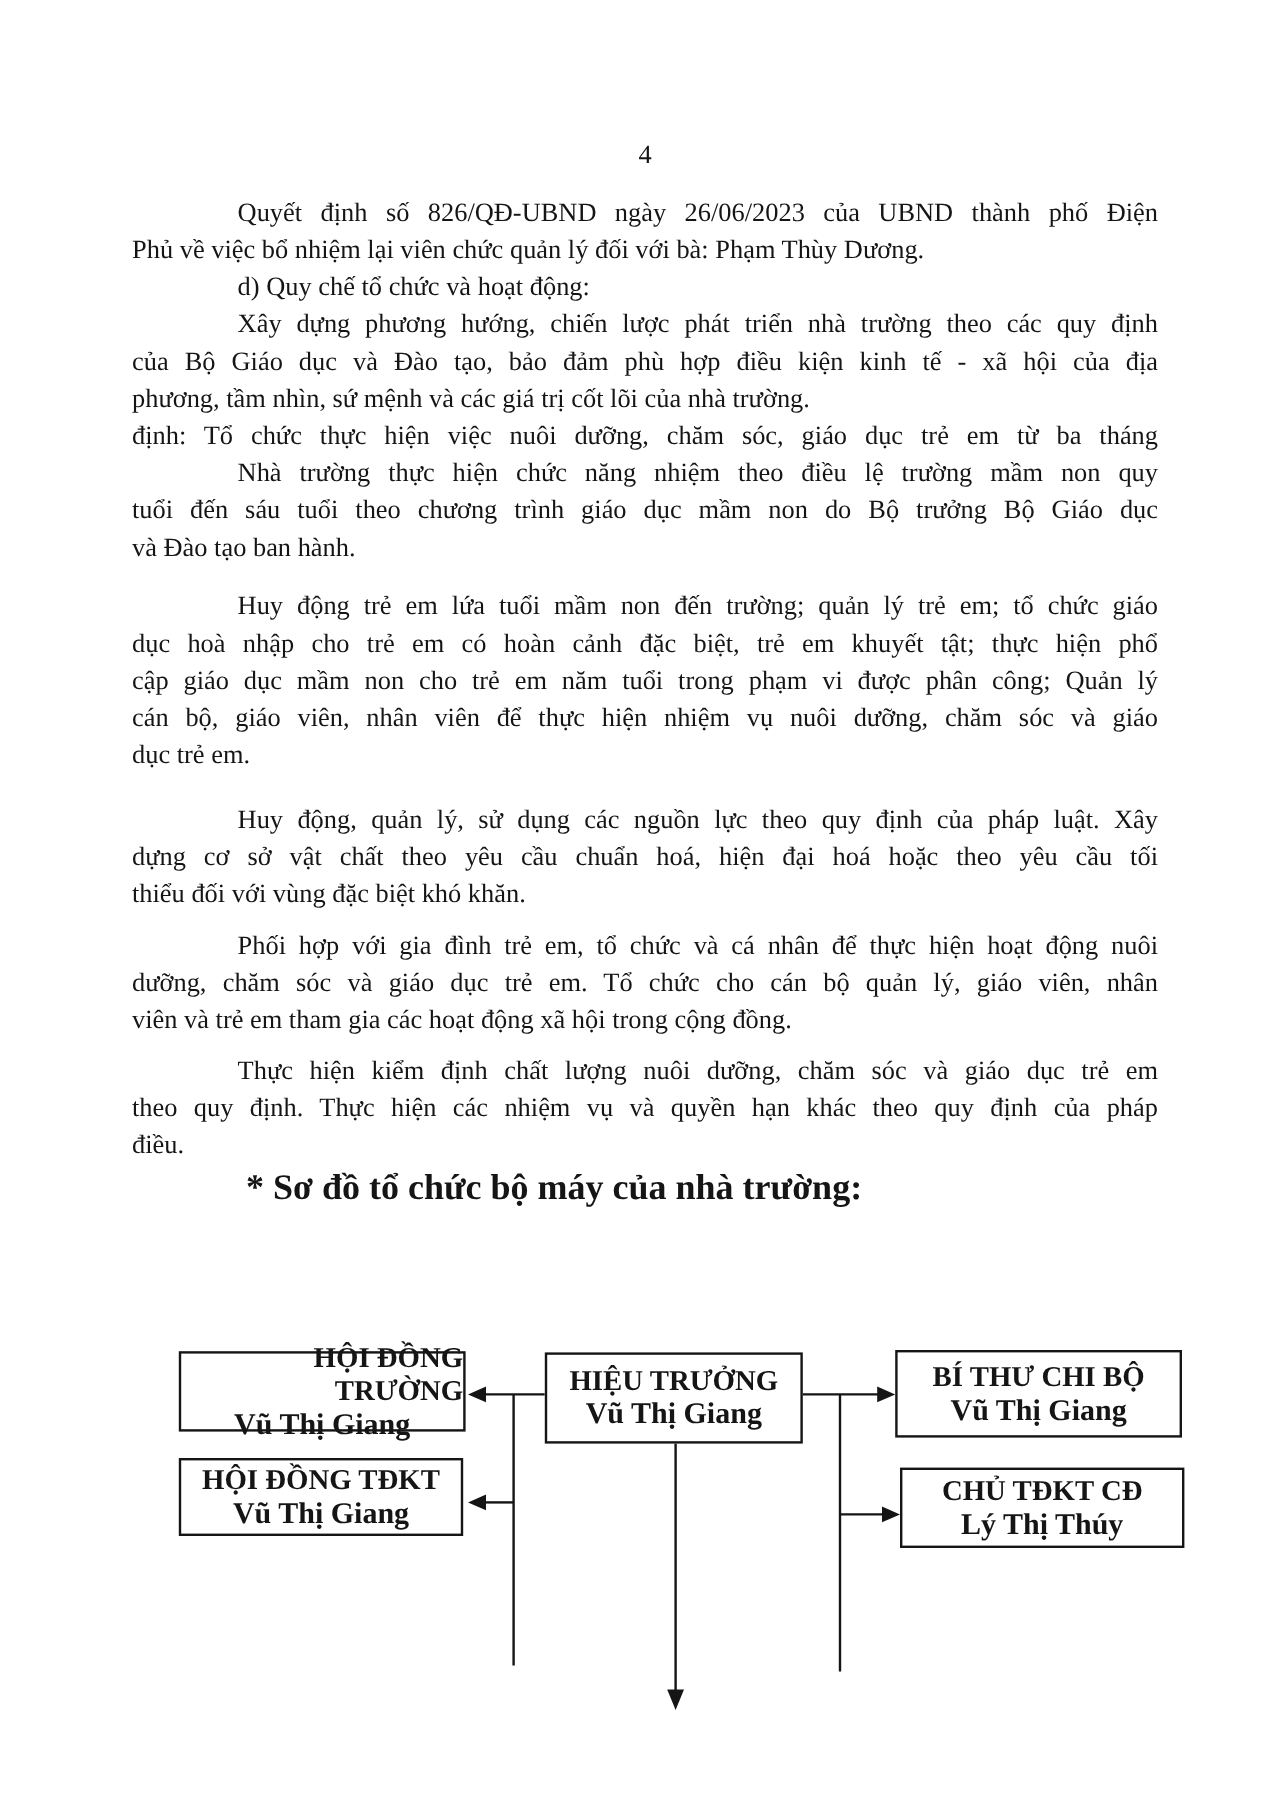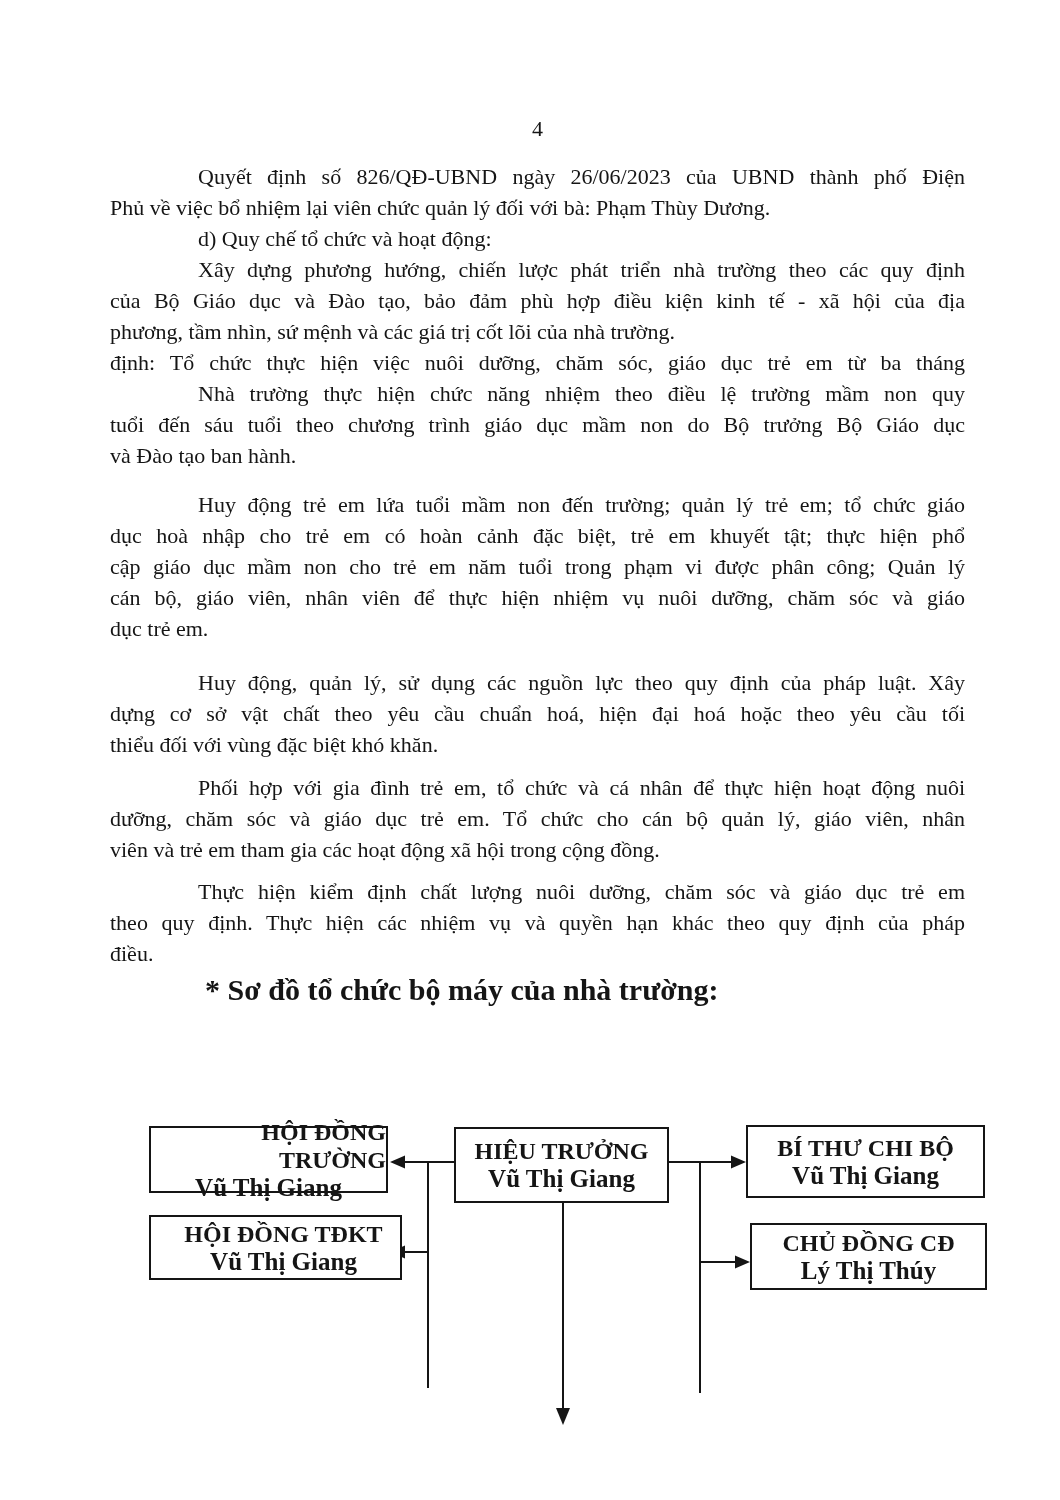--- a/index.html
+++ b/index.html
@@ -43,21 +43,21 @@
     display:flex;flex-direction:column;justify-content:center;align-items:center;
     text-align:center;
     font-weight:bold;
     line-height:28px;
   }
   .obox-title{font-size:24px;text-align:right;}
   .obox-name{font-size:25px;}
   .b-hdt  {left:149px;top:1126px;width:235px;height:63px;}
   .b-ht   {left:454px;top:1127px;width:211px;height:72px;}
   .b-btcb {left:746px;top:1125px;width:235px;height:69px;}
-  .b-tdkt {left:149px;top:1215px;width:233px;height:61px;padding-left:16px;}
+  .b-tdkt {left:149px;top:1215px;width:233px;height:61px;}
   .b-cdcd {left:750px;top:1223px;width:233px;height:63px;}
 </style>
 </head>
 <body>
 
 <div class="page">
 
   <div class="pageno">4</div>
 
   <div class="body-text">
@@ -154,18 +154,18 @@
       <div class="obox-title">BÍ THƯ CHI BỘ</div>
       <div class="obox-name">Vũ Thị Giang</div>
     </div>
 
     <div class="obox b-tdkt">
       <div class="obox-title">HỘI ĐỒNG TĐKT</div>
       <div class="obox-name">Vũ Thị Giang</div>
     </div>
 
     <div class="obox b-cdcd">
-      <div class="obox-title">CHỦ ĐỒNG CĐ</div>
+      <div class="obox-title">CHỦ TĐKT CĐ</div>
       <div class="obox-name">Lý Thị Thúy</div>
     </div>
 
   </div>
 </div>
 
 </body></html>

